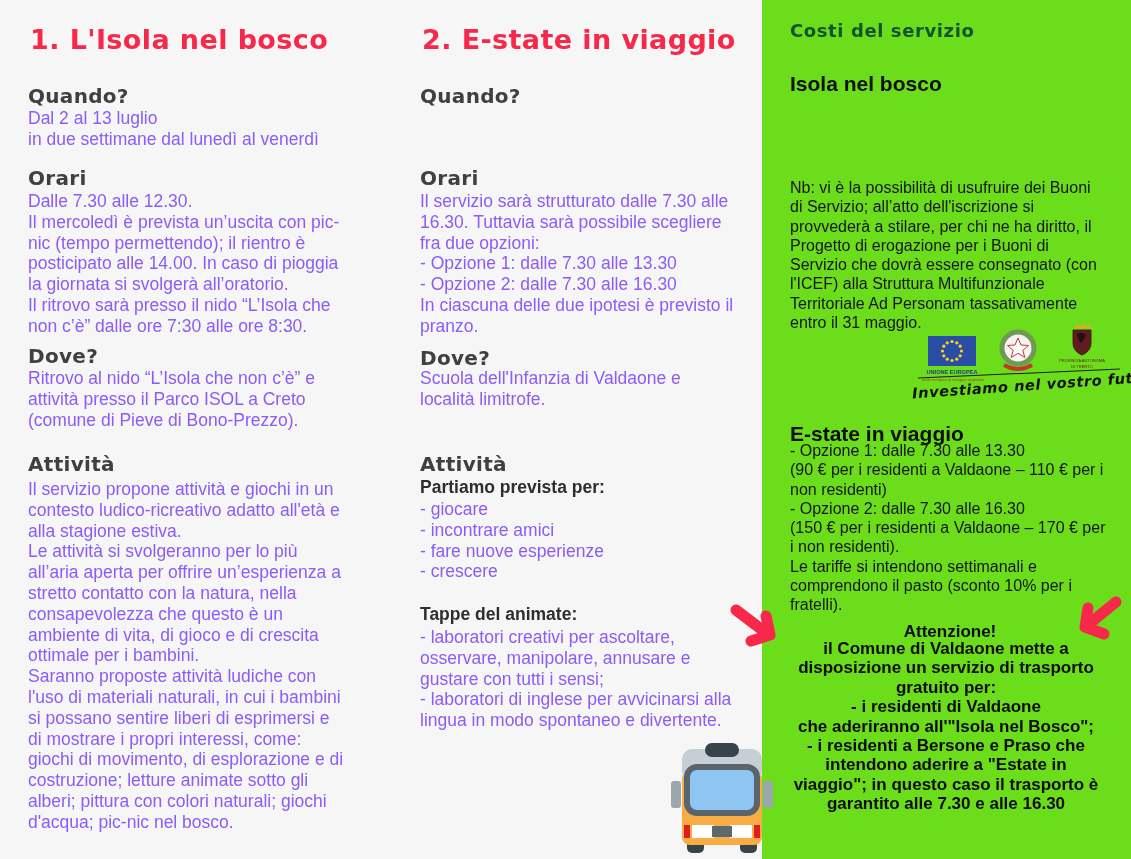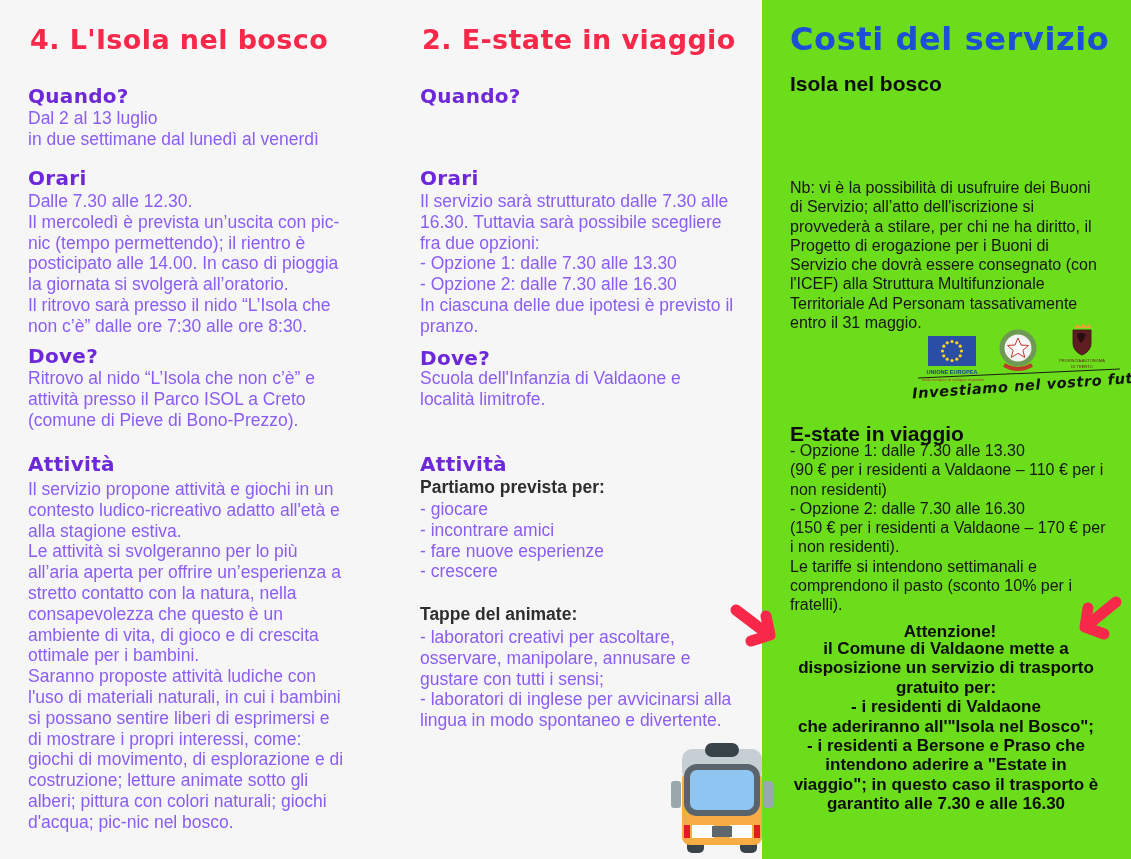--- a/index.html
+++ b/index.html
@@ -12,37 +12,37 @@
   .col1 { left:28px;  width:356px; }
   .col2 { left:420px; width:336px; }
   .red-title {
     position:absolute; left:2px; top:24px; margin:0;
     font-family:"DejaVu Sans", sans-serif; font-weight:700;
     font-size:27px; color:#f7284a; letter-spacing:.4px; white-space:nowrap;
   }
   .h {
     position:absolute; left:0; margin:0;
     font-family:"DejaVu Sans", sans-serif; font-weight:700;
-    font-size:20px; color:#6d28d9; letter-spacing:.3px;
+    font-size:20px; color:#404040; letter-spacing:.3px;
   }
   .body {
     position:absolute; left:0; margin:0;
     font-size:17.5px; line-height:20.8px; color:#8b5cf6;
     white-space:pre-line;
   }
   .body.bold { font-weight:700; color:#2e2e2e; }
 
   .green-panel {
     position:absolute; left:762px; top:0; width:369px; height:859px;
     background:#6cdd1a; color:#151515;
   }
   .gtitle {
     position:absolute; left:28px; top:20px; margin:0;
     font-family:"DejaVu Sans", sans-serif; font-weight:700;
-    font-size:32px; color:#1d4ed8; letter-spacing:.6px; white-space:nowrap;
+    font-size:18px; color:#14532d; letter-spacing:.6px; white-space:nowrap;
   }
   .gh {
     position:absolute; left:28px; margin:0;
     font-weight:700; font-size:21px; color:#0e0e0e;
   }
   .gbody {
     position:absolute; left:28px; width:334px; margin:0;
     font-size:16px; line-height:19.3px; color:#161616; white-space:pre-line;
   }
   .gattn-h {
@@ -66,21 +66,21 @@
     transform:rotate(-4deg); white-space:nowrap;
   }
   .abs-icon { position:absolute; }
 </style>
 </head>
 <body>
 
 <div class="page">
 
   <section class="col col1">
-    <h1 class="red-title">4. L'Isola nel bosco</h1>
+    <h1 class="red-title">1. L'Isola nel bosco</h1>
 
     <h2 class="h" style="top:84px">Quando?</h2>
     <p class="body" style="top:108px">Dal 2 al 13 luglio
 in due settimane dal lunedì al venerdì</p>
 
     <h2 class="h" style="top:166px">Orari</h2>
     <p class="body" style="top:191px">Dalle 7.30 alle 12.30.
 Il mercoledì è prevista un’uscita con pic-
 nic (tempo permettendo); il rientro è
 posticipato alle 14.00. In caso di pioggia

